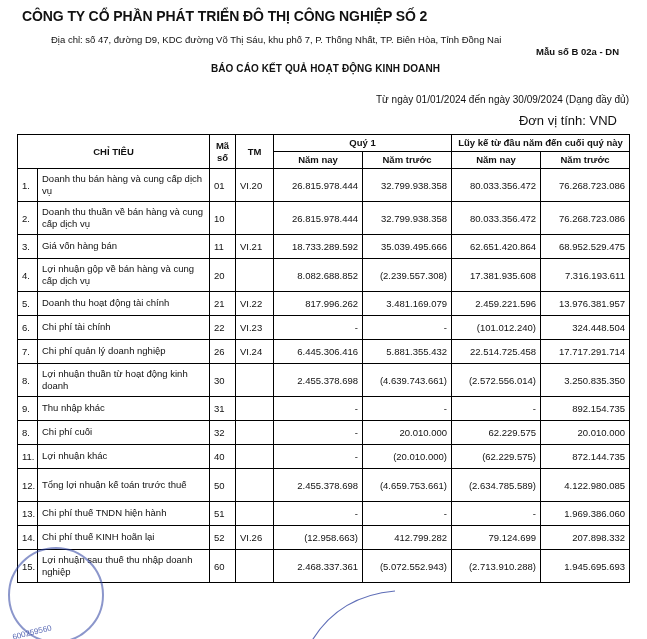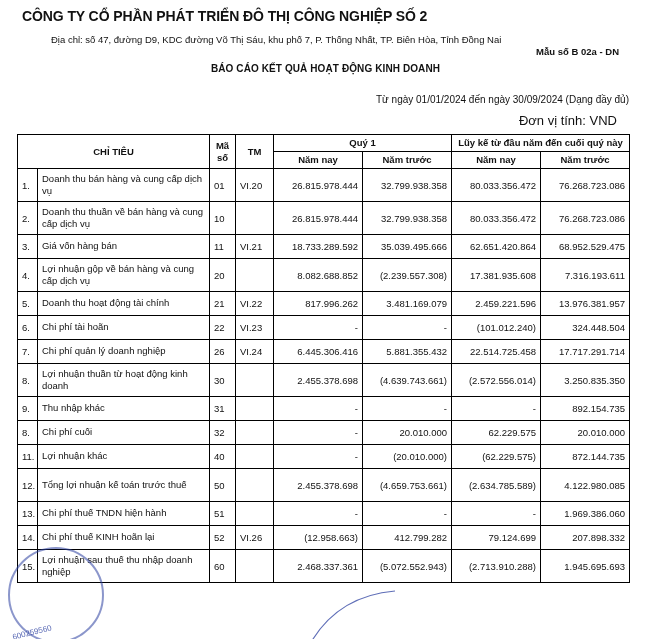--- a/index.html
+++ b/index.html
@@ -230,21 +230,21 @@
           <td class="label">Doanh thu hoạt động tài chính</td>
           <td class="code">21</td>
           <td class="tm">VI.22</td>
           <td class="num">817.996.262</td>
           <td class="num">3.481.169.079</td>
           <td class="num">2.459.221.596</td>
           <td class="num">13.976.381.957</td>
         </tr>
         <tr class="r-short">
           <td class="idx">6.</td>
-          <td class="label">Chi phí tài hoãn</td>
+          <td class="label">Chi phí tài chính</td>
           <td class="code">22</td>
           <td class="tm">VI.23</td>
           <td class="num">-</td>
           <td class="num">-</td>
           <td class="num">(101.012.240)</td>
           <td class="num">324.448.504</td>
         </tr>
         <tr class="r-short">
           <td class="idx">7.</td>
           <td class="label">Chi phí quản lý doanh nghiệp</td>

